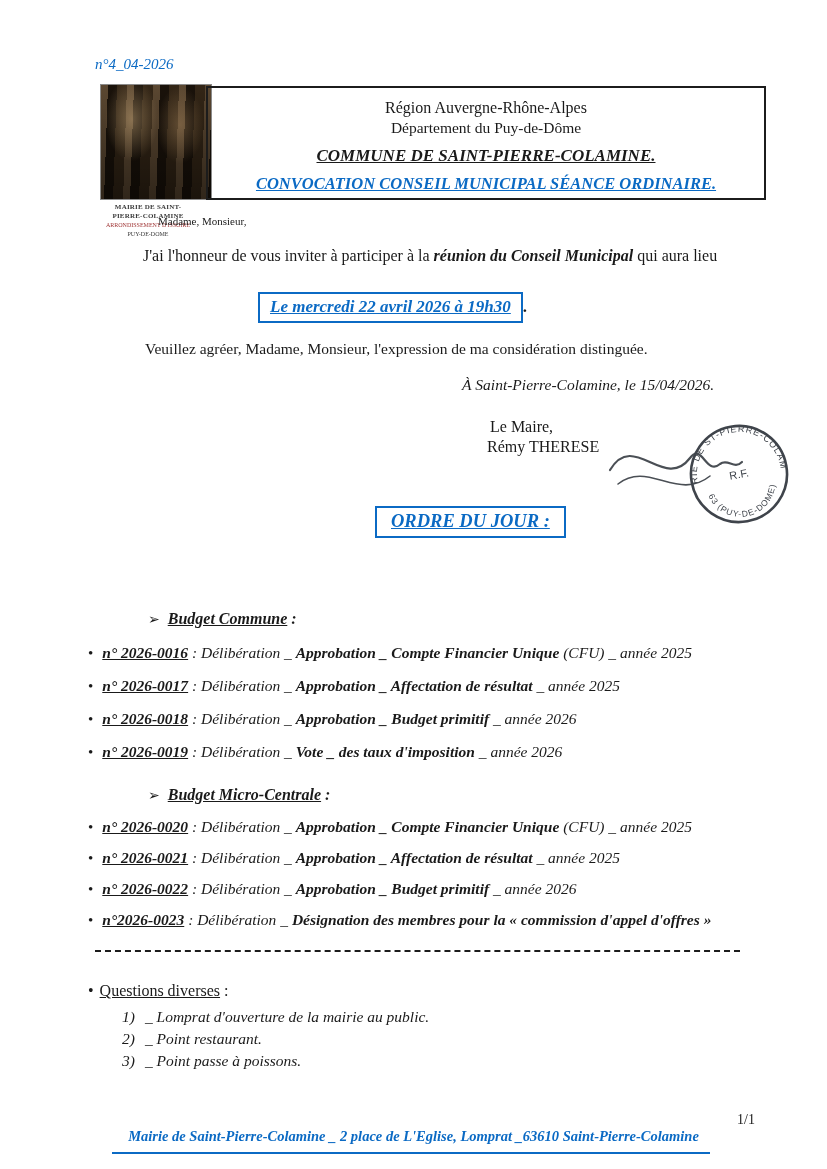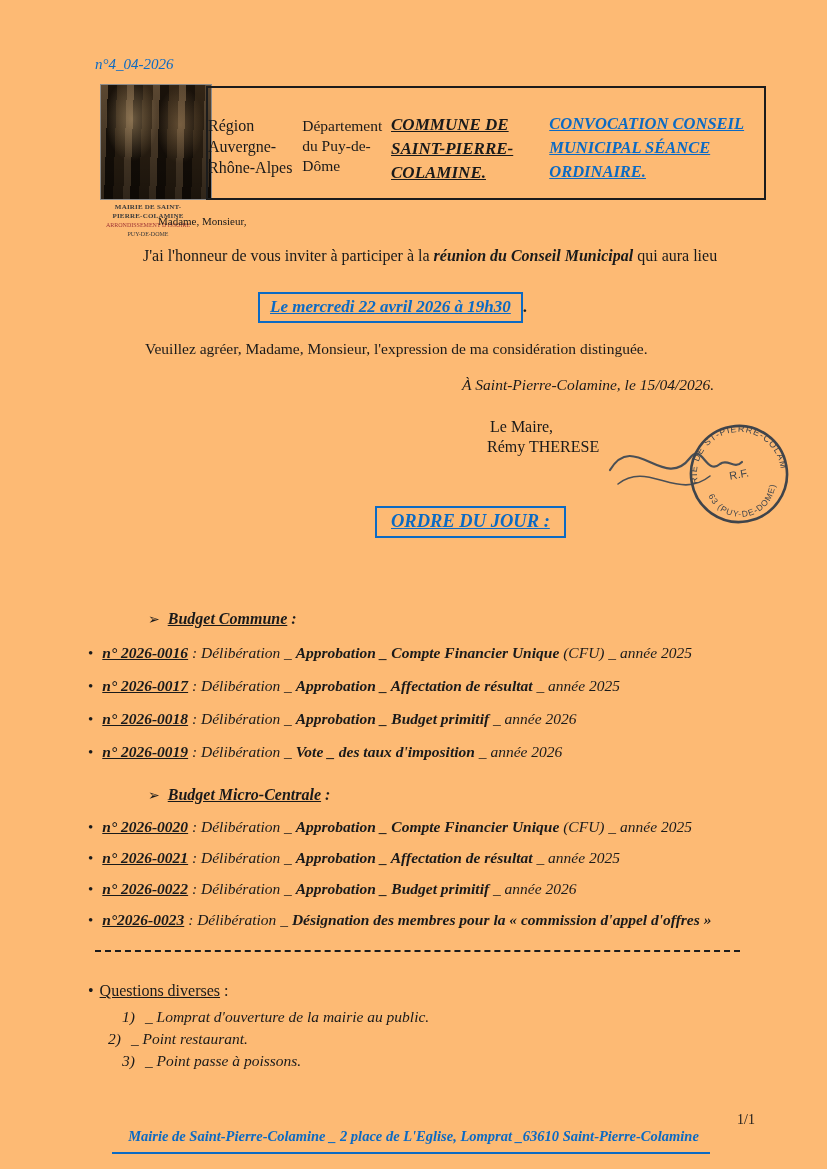--- a/index.html
+++ b/index.html
@@ -1,17 +1,17 @@
 <!DOCTYPE html>
 <html><head>
 <meta charset="utf-8">
 <style>
   html,body{margin:0;padding:0;background:#e8e8e8;}
   .page{
-    position:relative;width:827px;height:1169px;margin:0 auto;background:#fdba74;
+    position:relative;width:827px;height:1169px;margin:0 auto;background:#ffffff;
     font-family:"Liberation Serif","DejaVu Serif",serif;color:#1a1a1a;overflow:hidden;
   }
   .abs{position:absolute;}
   .it{font-style:italic;}
   .b{font-weight:bold;}
   .u{text-decoration:underline;}
   .blue{color:#0b6ac4;}
 
   .doc-ref{left:95px;top:56px;font-size:15px;}
 
@@ -27,21 +27,21 @@
       #241a10;
   }
   .logo-captions{text-align:center;line-height:9px;padding-top:3px;}
   .logo-cap1{font-size:7px;font-weight:bold;color:#3b3b3b;letter-spacing:.2px;}
   .logo-cap2{font-size:6px;color:#a03636;}
   .logo-cap3{font-size:6px;color:#3b3b3b;}
 
   
   .header-box{
     left:206px;top:86px;width:560px;height:114px;border:2px solid #1c1c1c;box-sizing:border-box;
-    display:flex;flex-direction:row;align-items:center;justify-content:flex-end;
+    display:flex;flex-direction:column;align-items:center;justify-content:center;
     padding-top:6px;
   }
   .hdr-region{font-size:16px;line-height:21px;}
   .hdr-dept{font-size:15.5px;line-height:20px;}
   .hdr-commune{font-size:17px;line-height:24px;margin-top:6px;}
   .hdr-convoc{font-size:16.5px;line-height:24px;margin-top:4px;}
 
   .salutation{left:158px;top:215px;font-size:11px;}
   .intro{left:95px;top:243px;width:680px;font-size:16px;line-height:25px;}
   .intro .line1{padding-left:48px;}
@@ -177,21 +177,21 @@
   </div>
 
   <div class="abs separator"></div>
 
   <div class="abs q-head">
     <span class="q-bullet">•</span><span class="u">Questions diverses</span><span> :</span>
   </div>
   <div class="abs q-item it" style="left:122px;top:1008px;">
     <span class="q-num">1)</span><span>_ Lomprat d'ouverture de la mairie au public.</span>
   </div>
-  <div class="abs q-item it" style="left:108px;top:1030px;">
+  <div class="abs q-item it" style="left:122px;top:1030px;">
     <span class="q-num">2)</span><span>_ Point restaurant.</span>
   </div>
   <div class="abs q-item it" style="left:122px;top:1052px;">
     <span class="q-num">3)</span><span>_ Point passe à poissons.</span>
   </div>
 
   <div class="abs page-num">1/1</div>
 
   <div class="abs footer-addr it b blue">Mairie de Saint-Pierre-Colamine _ 2 place de L'Eglise, Lomprat _63610 Saint-Pierre-Colamine</div>
   <div class="abs footer-line"></div>

